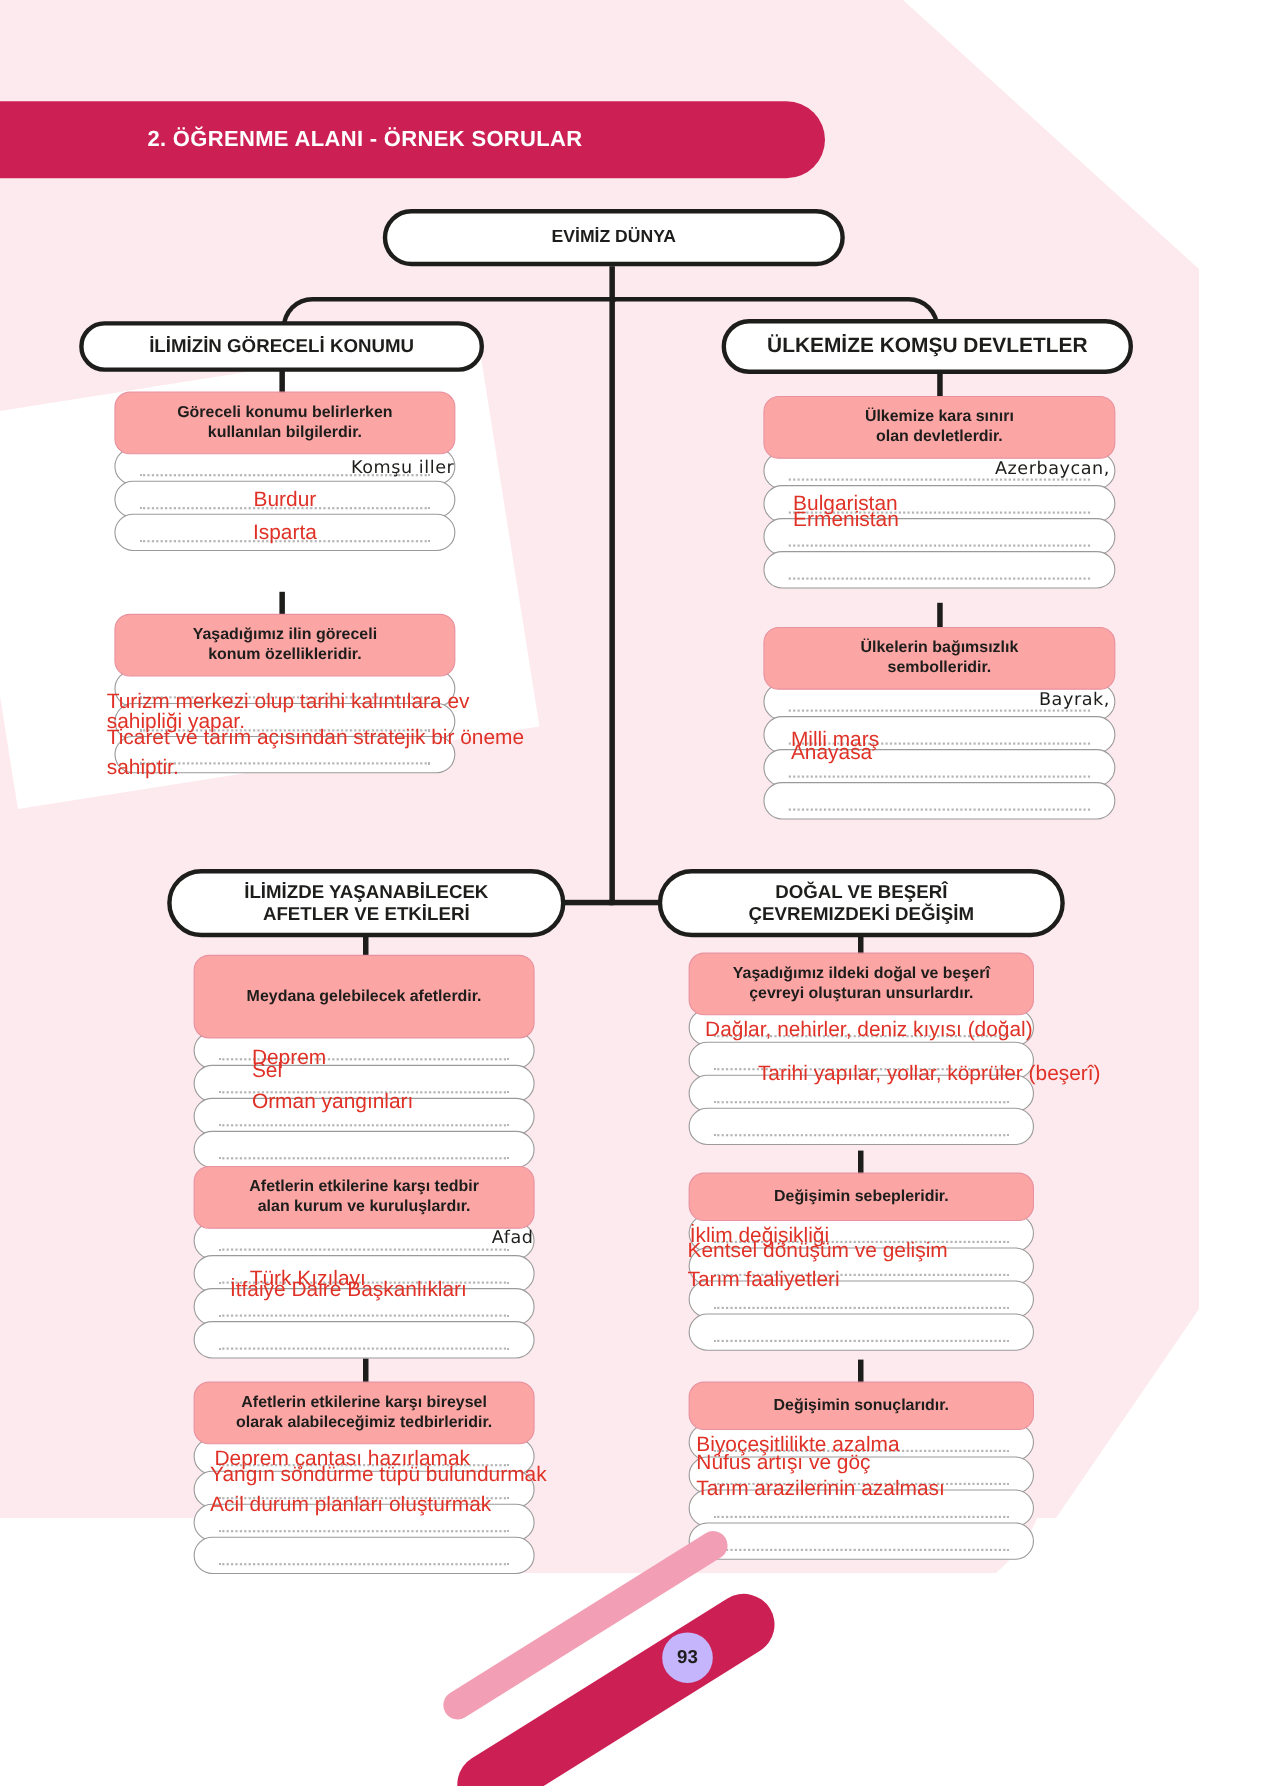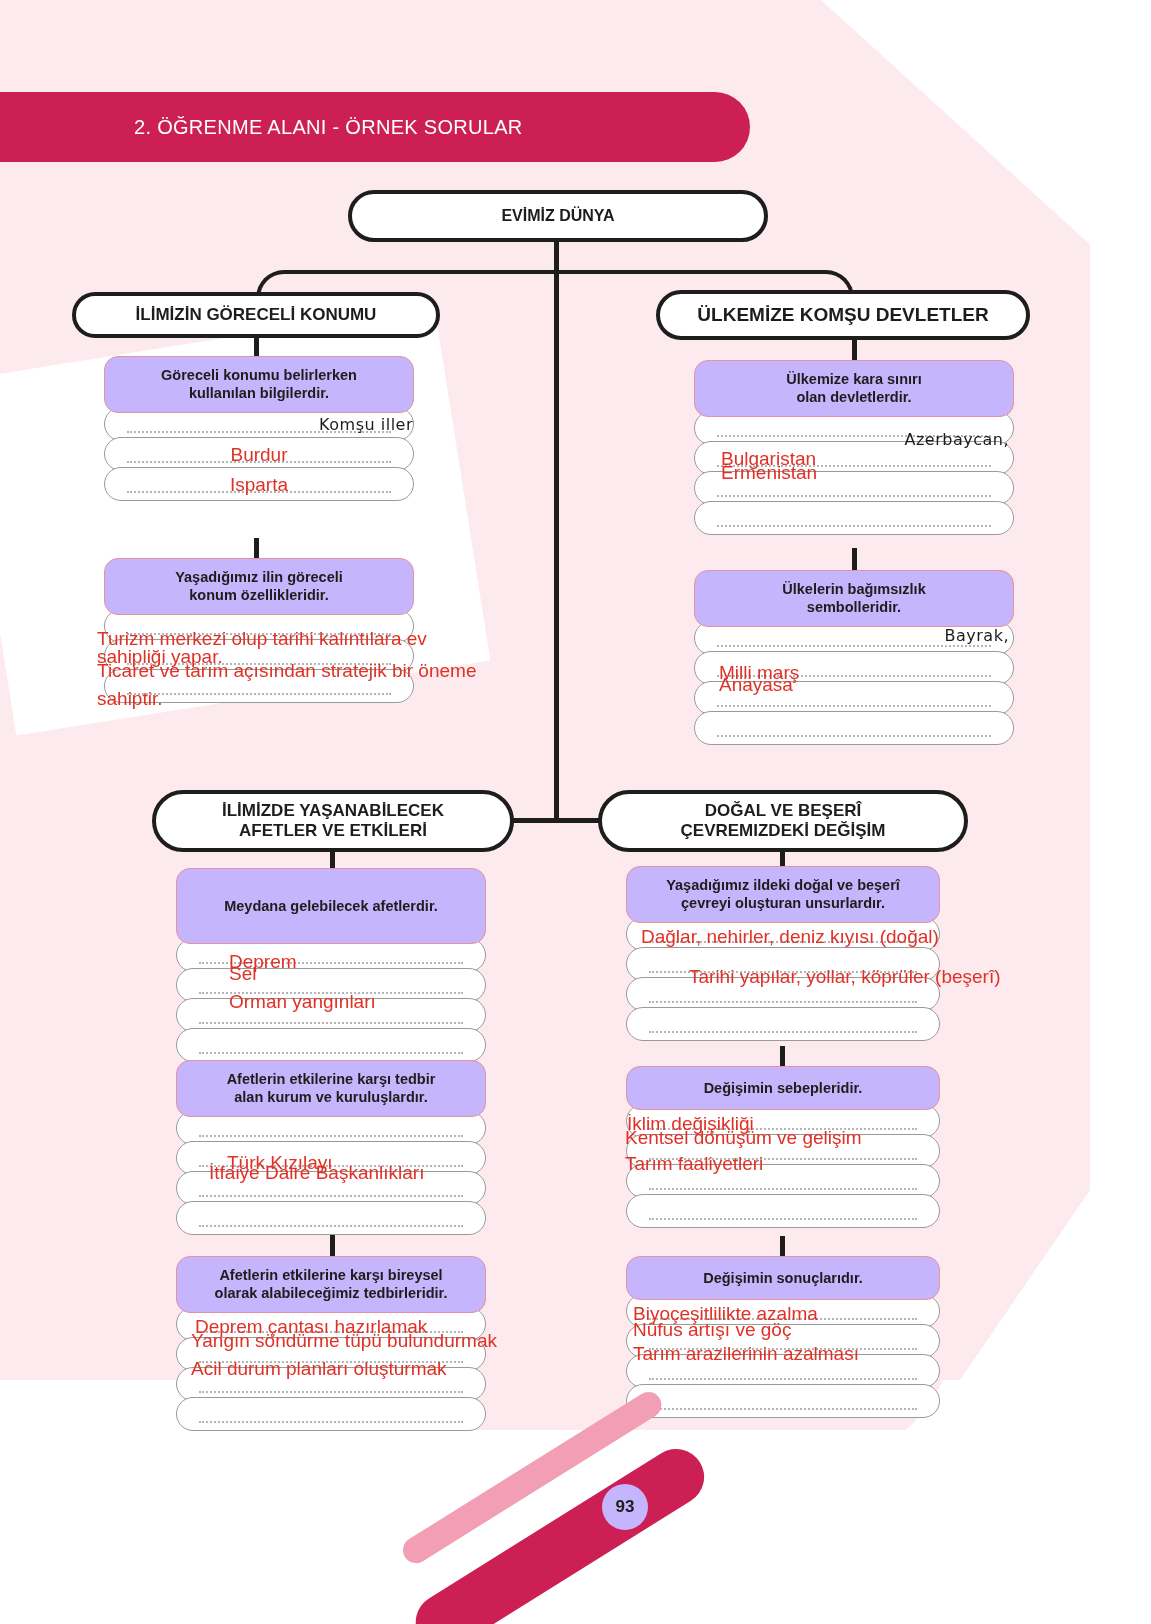--- a/index.html
+++ b/index.html
@@ -36,21 +36,21 @@
     position:absolute;left:0;top:1430px;width:1151px;height:200px;background:#ffffff;
   }
 
   
   .header-banner{
     position:absolute;left:0;top:92px;width:750px;height:70px;
     background:#cc2055;border-radius:0 36px 36px 0;
     display:flex;align-items:center;z-index:5;
   }
   .header-banner .title{
-    color:#ffffff;font-size:20px;font-weight:normal;letter-spacing:.3px;
+    color:#ffffff;font-size:20px;font-weight:bold;letter-spacing:.3px;
     margin-left:134px;
   }
 
   
   .node{
     position:absolute;background:#ffffff;border:4px solid #1d1d1b;
     border-radius:30px;display:flex;align-items:center;justify-content:center;
     text-align:center;font-weight:bold;color:#1d1d1b;z-index:6;box-sizing:border-box;
     line-height:1.2;
   }
@@ -60,21 +60,21 @@
   #node-left2{left:152px;top:790px;width:362px;height:62px;font-size:17px;border-radius:31px;}
   #node-right2{left:598px;top:790px;width:370px;height:62px;font-size:17px;border-radius:31px;}
 
   
   .conn{position:absolute;background:#1d1d1b;z-index:4;}
   .elbow{position:absolute;border:4px solid #1d1d1b;z-index:4;background:transparent;}
 
   
   .group{position:absolute;z-index:7;}
   .q-head{
-    background:#c4b5fd;border:1.5px solid #e8919f;border-radius:14px;
+    background:#fca5a5;border:1.5px solid #e8919f;border-radius:14px;
     padding:9px 10px 10px;text-align:center;font-weight:bold;font-size:14.5px;
     color:#1d1d1b;line-height:1.25;box-sizing:border-box;position:relative;z-index:2;
   }
   .ans-stack{position:relative;margin-top:-6px;}
   .ans-row{
     position:relative;height:34px;margin-top:-4px;
     background:#ffffff;border:1.5px solid #9a9a9a;border-radius:18px;
     box-sizing:border-box;
   }
   .ans-row .dots{
@@ -209,21 +209,21 @@
 </div>
 
 <div class="group" style="left:694px;top:360px;width:320px;">
   <div class="q-head">
     <span>Ülkemize kara sınırı</span><br>
     <span>olan devletlerdir.</span>
   </div>
   <div class="ans-stack">
     <div class="ans-row">
       <div class="dots"></div>
-      <div class="ans-text hand" style="top:15px;margin-left:40px;">Azerbaycan,</div>
+      <div class="ans-text hand" style="top:1px;margin-left:40px;">Azerbaycan,</div>
     </div>
     <div class="ans-row">
       <div class="dots"></div>
       <div class="ans-text" style="left:26px;">Bulgaristan</div>
     </div>
     <div class="ans-row">
       <div class="dots"></div>
       <div class="ans-text" style="left:26px;top:-12px;">Ermenistan</div>
     </div>
     <div class="ans-row">
@@ -283,20 +283,21 @@
 </div>
 
 <div class="group" style="left:176px;top:1060px;width:310px;">
   <div class="q-head">
     <span>Afetlerin etkilerine karşı tedbir</span><br>
     <span>alan kurum ve kuruluşlardır.</span>
   </div>
   <div class="ans-stack">
     <div class="ans-row">
       <div class="dots"></div>
+      <div class="ans-text center hand" style="top:0px;">Afad</div>
     </div>
     <div class="ans-row">
       <div class="dots"></div>
       <div class="ans-text" style="left:50px;top:8px;">Türk Kızılayı</div>
     </div>
     <div class="ans-row">
       <div class="dots"></div>
       <div class="ans-text" style="left:32px;top:-12px;">İtfaiye Daire Başkanlıkları</div>
     </div>
     <div class="ans-row">

